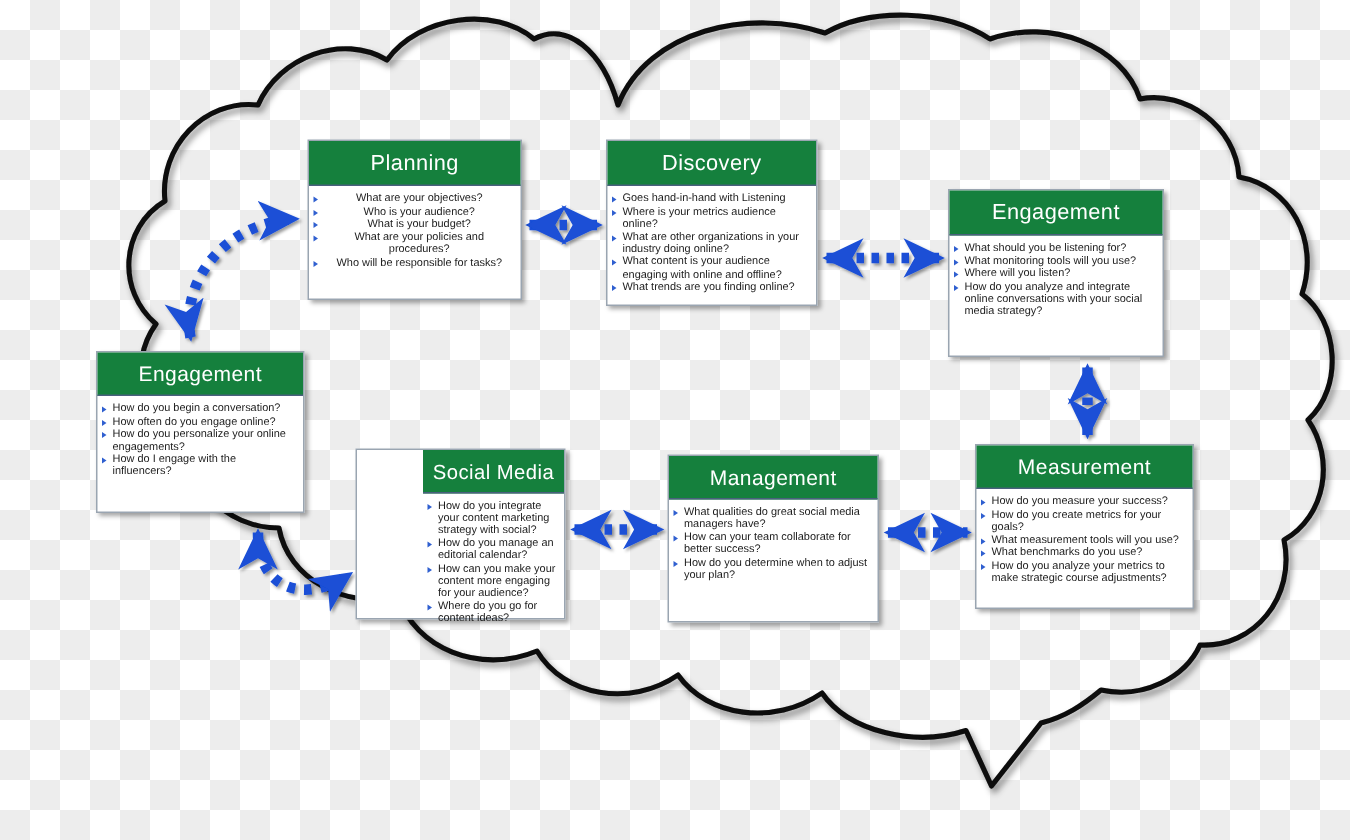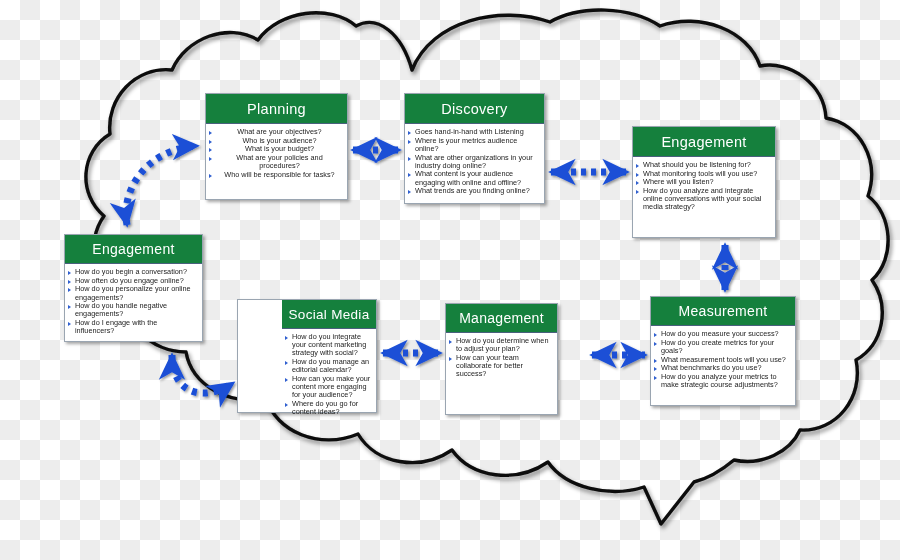--- a/index.html
+++ b/index.html
@@ -88,21 +88,21 @@
   #node-listening .node-body li { font-size:7.3px; }
 
   #node-engagement    { left:64px;  top:234px; width:139px; height:108px; }
   #node-engagement .node-header { height:29px; line-height:29px; font-size:14px; }
   #node-engagement .node-body li { font-size:7.3px; }
 
   #node-content       { left:237px; top:299px; width:140px; height:114px;padding-left:44px; }
   #node-content .node-header { height:29px; line-height:29px; font-size:13.5px; }
   #node-content .node-body li { font-size:7.3px; }
 
-  #node-management    { left:445px; top:303px; width:113px; height:112px; }
+  #node-management    { left:445px; top:303px; width:141px; height:112px; }
   #node-management .node-header { height:29px; line-height:29px; font-size:14px; }
   #node-management .node-body li { font-size:7.3px; }
 
   #node-measurement   { left:650px; top:296px; width:146px; height:110px; }
   #node-measurement .node-header { height:29px; line-height:29px; font-size:14px; }
   #node-measurement .node-body li { font-size:7.3px; }
 </style>
 </head>
 <body>
 
@@ -209,21 +209,20 @@
       </div>
     </div>
 
     <div class="node" id="node-engagement">
       <div class="node-header">Engagement</div>
       <div class="node-body">
         <ul>
           <li>How do you begin a conversation?</li>
           <li>How often do you engage online?</li>
           <li>How do you personalize your online engagements?</li>
-          <li>How do you handle negative engagements?</li>
           <li>How do I engage with the influencers?</li>
         </ul>
       </div>
     </div>
 
     <div class="node" id="node-content">
       <div class="node-header">Social Media Content</div>
       <div class="node-body">
         <ul>
           <li>How do you integrate your content marketing strategy with social?</li>
@@ -231,22 +230,23 @@
           <li>How can you make your content more engaging for your audience?</li>
           <li>Where do you go for content ideas?</li>
         </ul>
       </div>
     </div>
 
     <div class="node" id="node-management">
       <div class="node-header">Management</div>
       <div class="node-body">
         <ul>
+          <li>What qualities do great social media managers have?</li>
+          <li>How can your team collaborate for better success?</li>
           <li>How do you determine when to adjust your plan?</li>
-          <li>How can your team collaborate for better success?</li>
         </ul>
       </div>
     </div>
 
     <div class="node" id="node-measurement">
       <div class="node-header">Measurement</div>
       <div class="node-body">
         <ul>
           <li>How do you measure your success?</li>
           <li>How do you create metrics for your goals?</li>

